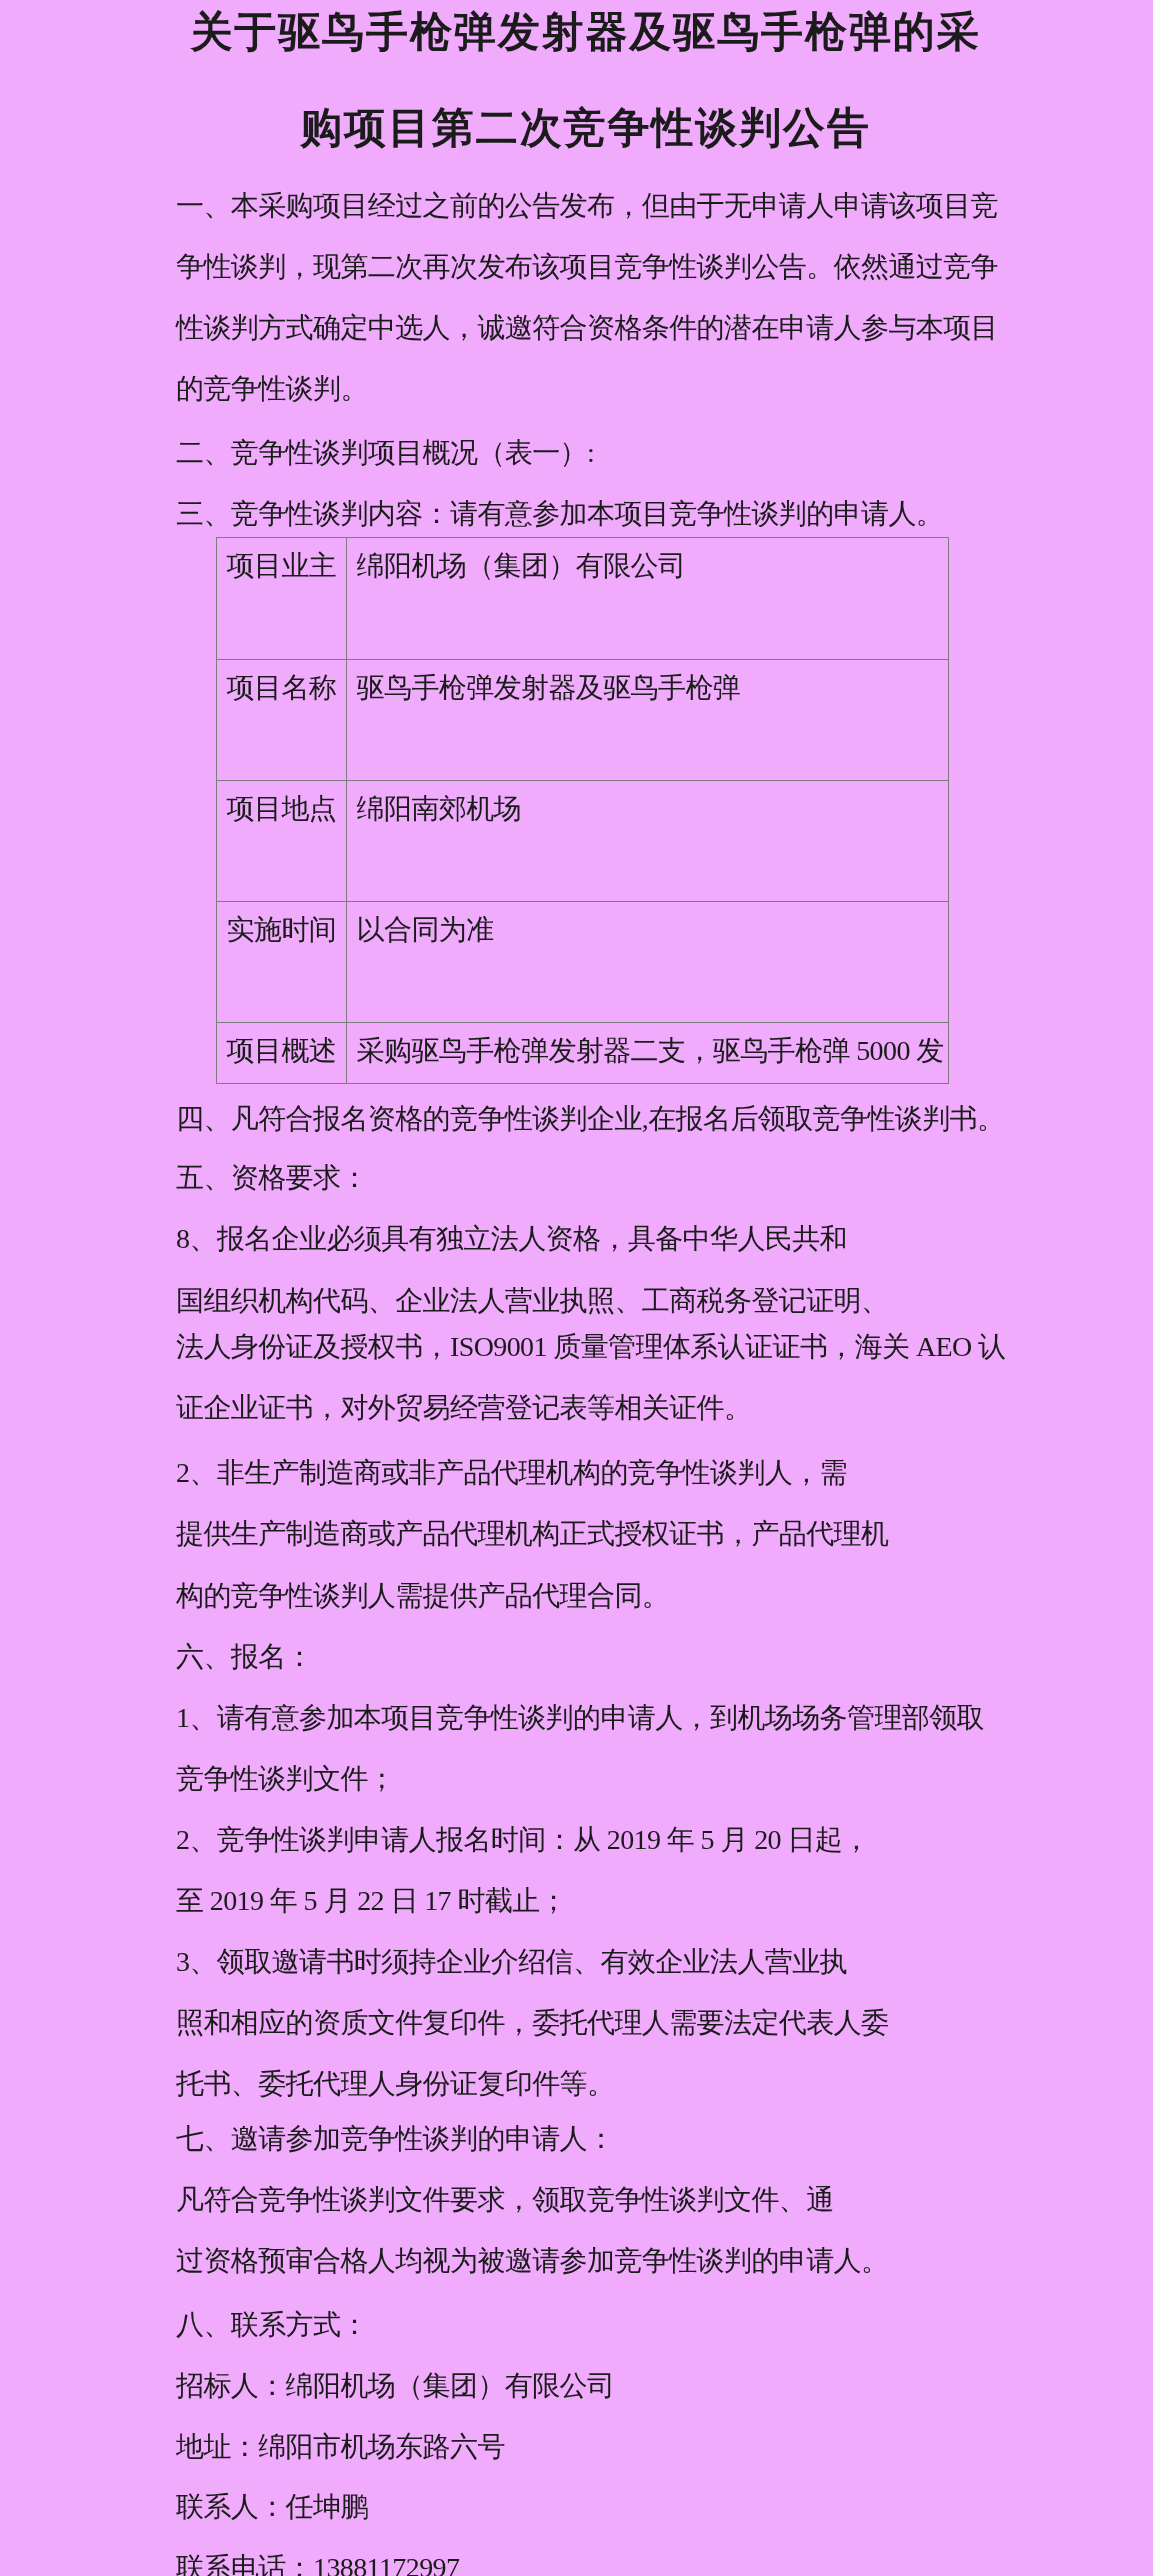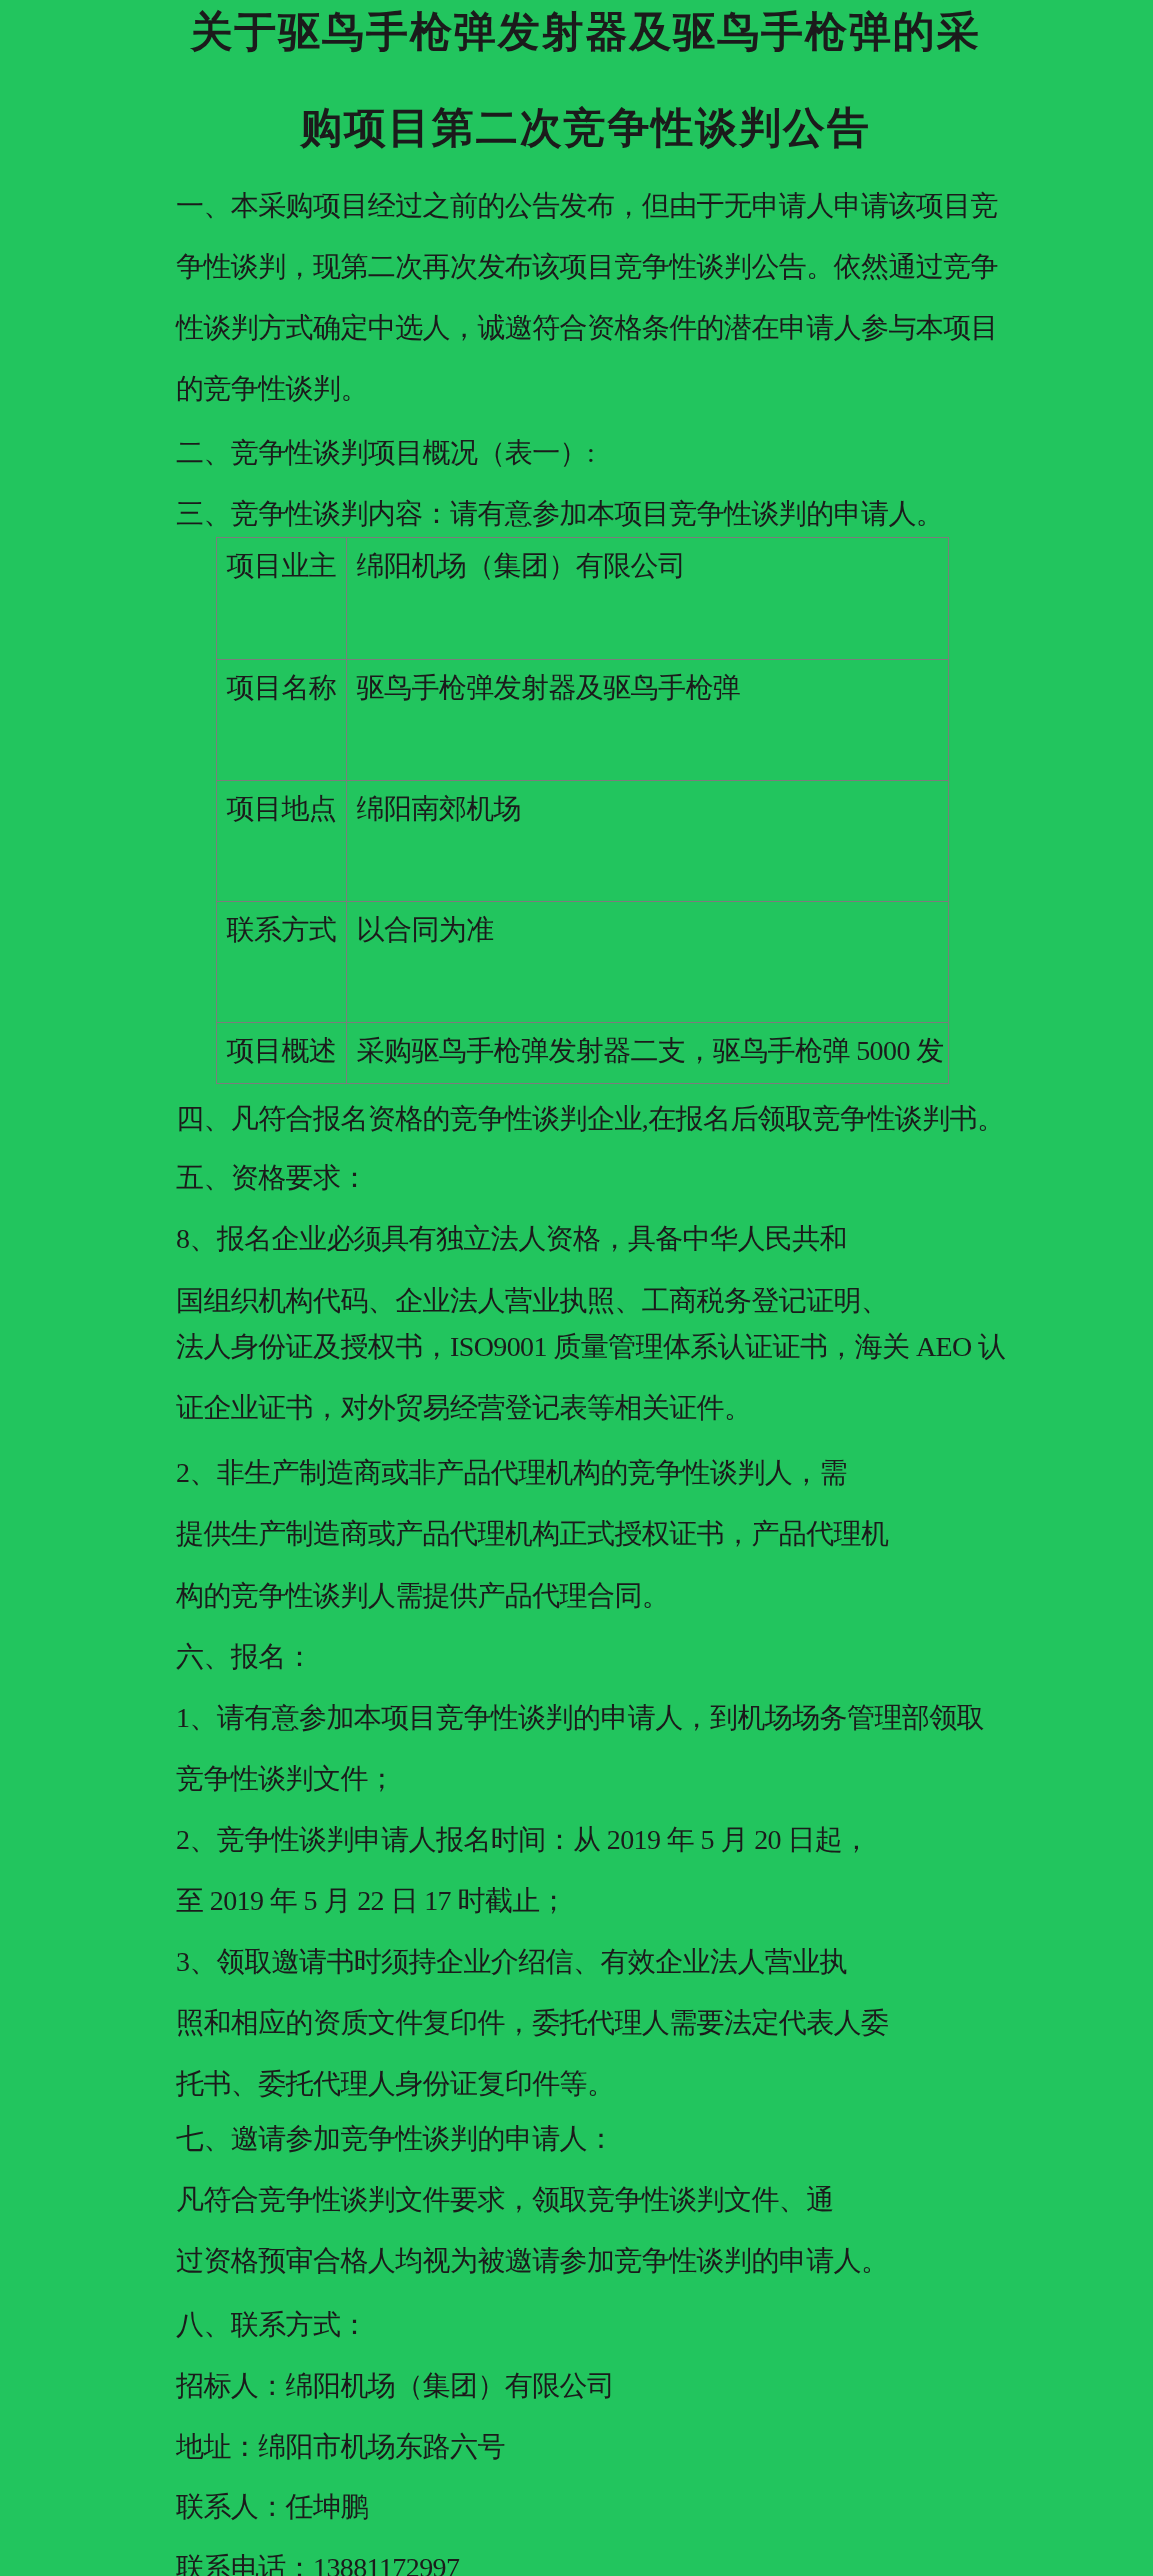--- a/index.html
+++ b/index.html
@@ -1,20 +1,20 @@
 <!DOCTYPE html>
 <html><head>
 <meta charset="utf-8">
 <style>
   html,body{margin:0;padding:0;background:#ffffff;}
   .page{
     position:relative;
     width:1153px;
     height:2576px;
-    background:#22c55e;
+    background:#f0abfc;
     overflow:hidden;
     font-family:"Liberation Serif","DejaVu Serif",serif;
     color:#1b1b1b;
   }
   .content{
     position:absolute;
     left:176px;
     top:0;
     width:819px;
   }
@@ -99,21 +99,21 @@
         </tr>
         <tr class="r-mid">
           <td>项目名称</td>
           <td>驱鸟手枪弹发射器及驱鸟手枪弹</td>
         </tr>
         <tr class="r-mid">
           <td>项目地点</td>
           <td>绵阳南郊机场</td>
         </tr>
         <tr class="r-mid">
-          <td>联系方式</td>
+          <td>实施时间</td>
           <td>以合同为准</td>
         </tr>
         <tr class="r-short">
           <td>项目概述</td>
           <td>采购驱鸟手枪弹发射器二支，驱鸟手枪弹 5000 发</td>
         </tr>
       </tbody>
     </table>
 
     <div class="line mt5">四、凡符合报名资格的竞争性谈判企业,在报名后领取竞争性谈判书。</div>

